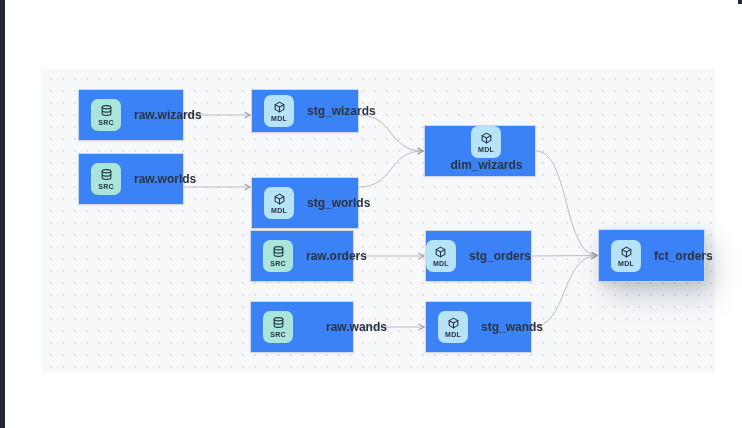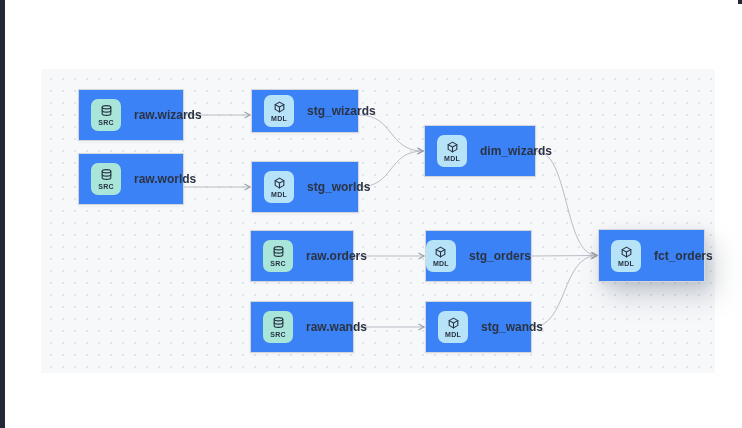--- a/index.html
+++ b/index.html
@@ -112,31 +112,31 @@
     <div class="badge" style="background: rgb(169, 230, 217);">
       <span class="icon"><svg width="13" height="14" viewBox="0 0 24 24" fill="none" stroke="#273142" stroke-width="2" stroke-linecap="round" stroke-linejoin="round">
               <ellipse cx="12" cy="5" rx="8" ry="3"></ellipse>
               <path d="M4 5v6c0 1.66 3.58 3 8 3s8-1.34 8-3V5"></path>
               <path d="M4 11v6c0 1.66 3.58 3 8 3s8-1.34 8-3v-6"></path>
             </svg></span>
       <span class="badge-label">SRC</span>
     </div>
     <span class="node-label">raw.worlds</span>
   </div>
-      <div class="node" style="left: 251px; top: 161px; width: 108px; height: 52px; text-align: right;">
+      <div class="node" style="left: 251px; top: 177px; width: 108px; height: 52px; text-align: right;">
     <div class="badge" style="background: rgb(183, 227, 248);">
       <span class="icon"><svg width="13" height="14" viewBox="0 0 24 24" fill="none" stroke="#273142" stroke-width="2" stroke-linecap="round" stroke-linejoin="round">
               <path d="M12 3l8 4.6v8.8L12 21l-8-4.6V7.6L12 3z"></path>
               <path d="M12 12l8-4.4M12 12v9M12 12L4 7.6"></path>
             </svg></span>
       <span class="badge-label">MDL</span>
     </div>
     <span class="node-label">stg_worlds</span>
   </div>
-      <div class="node" style="left: 424px; top: 125px; width: 112px; height: 52px;">
+      <div class="node" style="left: 424px; top: 125px; width: 112px; height: 52px; flex-direction: column;">
     <div class="badge" style="background: rgb(183, 227, 248);">
       <span class="icon"><svg width="13" height="14" viewBox="0 0 24 24" fill="none" stroke="#273142" stroke-width="2" stroke-linecap="round" stroke-linejoin="round">
               <path d="M12 3l8 4.6v8.8L12 21l-8-4.6V7.6L12 3z"></path>
               <path d="M12 12l8-4.4M12 12v9M12 12L4 7.6"></path>
             </svg></span>
       <span class="badge-label">MDL</span>
     </div>
     <span class="node-label">dim_wizards</span>
   </div>
       <div class="node" style="left: 250px; top: 230px; width: 104px; height: 52px;">
@@ -163,21 +163,21 @@
       <div class="node elevated" style="left: 598px; top: 229px; width: 107px; height: 53px;">
     <div class="badge" style="background: rgb(183, 227, 248);">
       <span class="icon"><svg width="13" height="14" viewBox="0 0 24 24" fill="none" stroke="#273142" stroke-width="2" stroke-linecap="round" stroke-linejoin="round">
               <path d="M12 3l8 4.6v8.8L12 21l-8-4.6V7.6L12 3z"></path>
               <path d="M12 12l8-4.4M12 12v9M12 12L4 7.6"></path>
             </svg></span>
       <span class="badge-label">MDL</span>
     </div>
     <span class="node-label">fct_orders</span>
   </div>
-      <div class="node" style="left: 250px; top: 301px; width: 104px; height: 52px;">
+      <div class="node" style="left: 250px; top: 301px; width: 104px; height: 52px; gap: 20px;">
     <div class="badge" style="background: rgb(169, 230, 217);">
       <span class="icon"><svg width="13" height="14" viewBox="0 0 24 24" fill="none" stroke="#273142" stroke-width="2" stroke-linecap="round" stroke-linejoin="round">
               <ellipse cx="12" cy="5" rx="8" ry="3"></ellipse>
               <path d="M4 5v6c0 1.66 3.58 3 8 3s8-1.34 8-3V5"></path>
               <path d="M4 11v6c0 1.66 3.58 3 8 3s8-1.34 8-3v-6"></path>
             </svg></span>
       <span class="badge-label">SRC</span>
     </div>
     <span class="node-label">raw.wands</span>
   </div>

